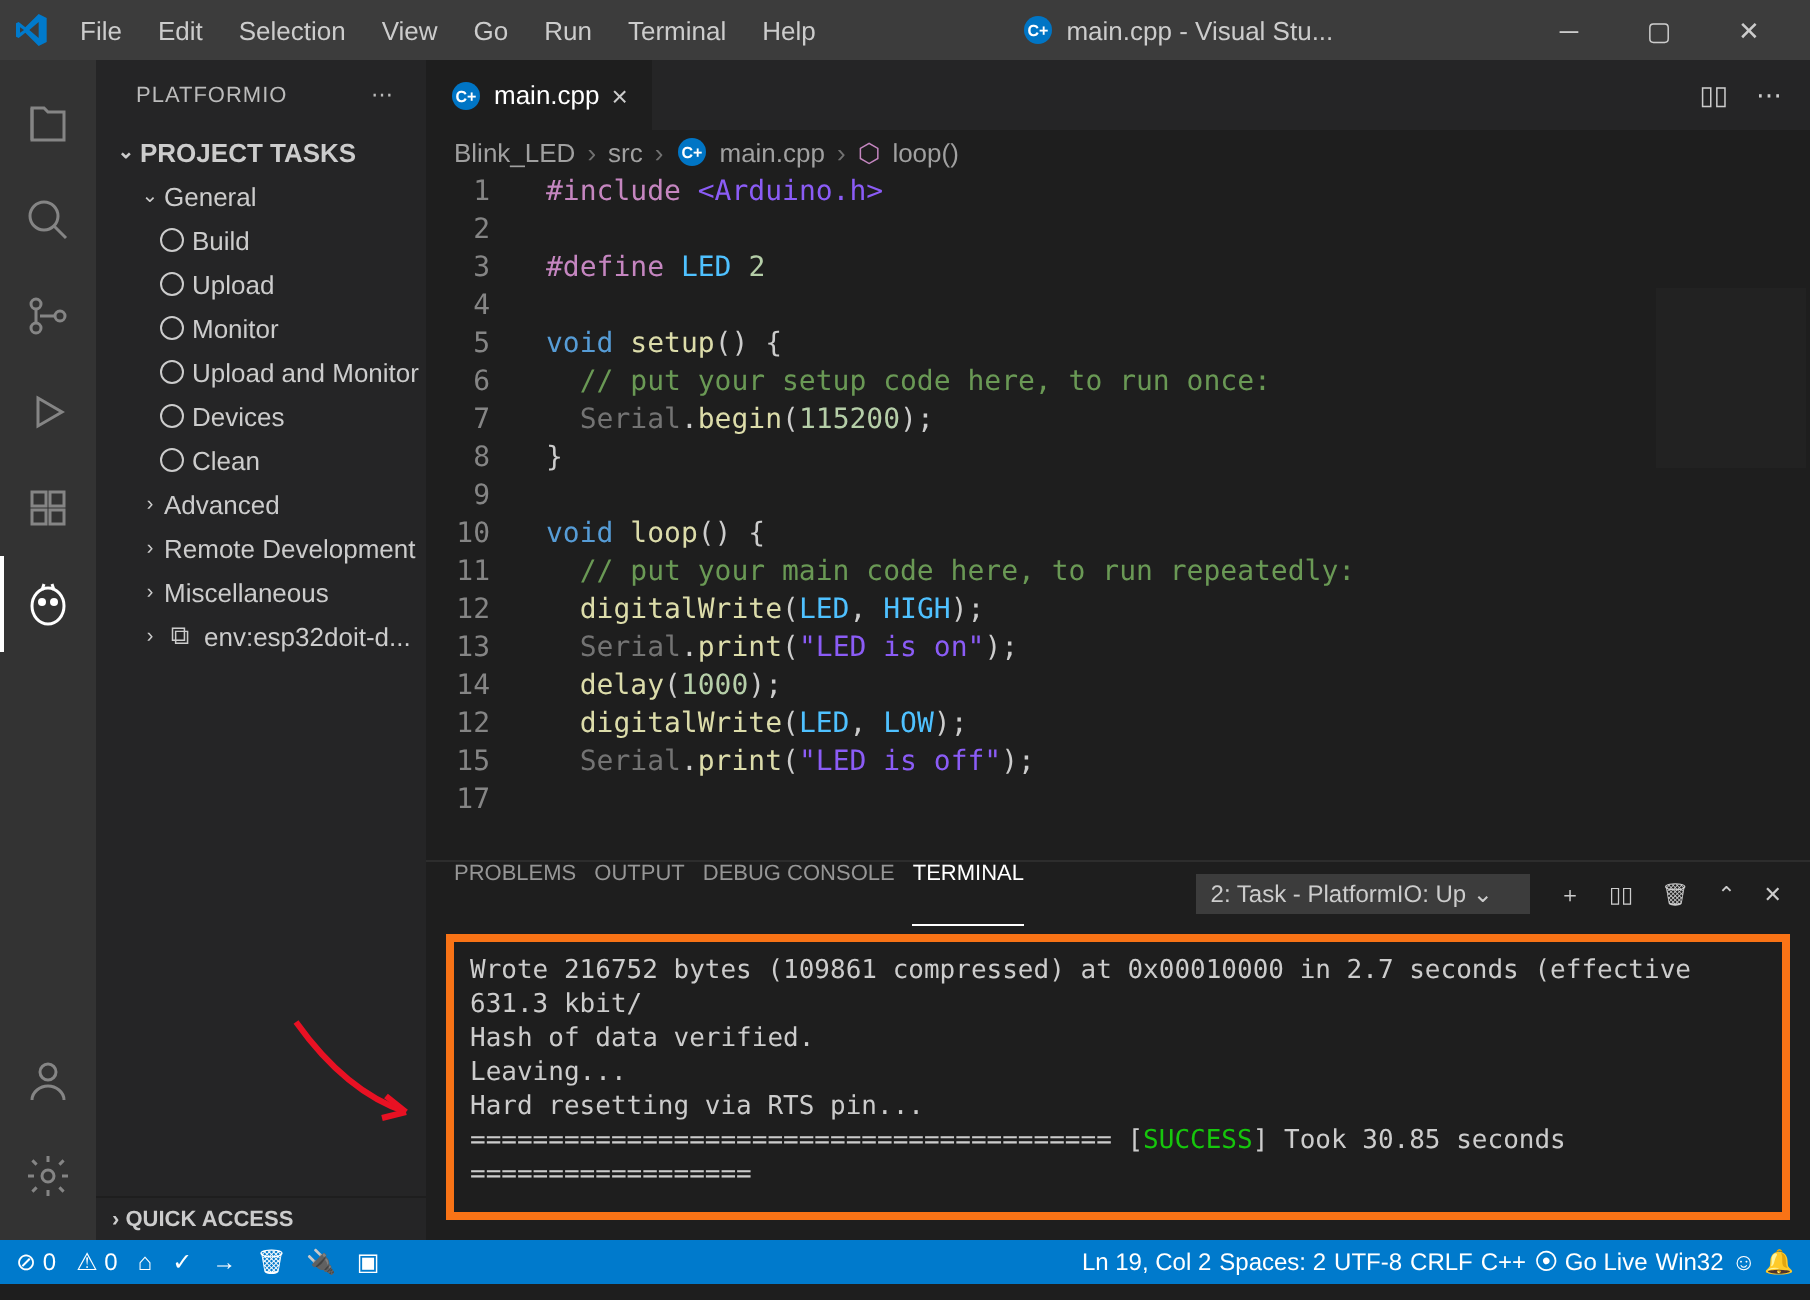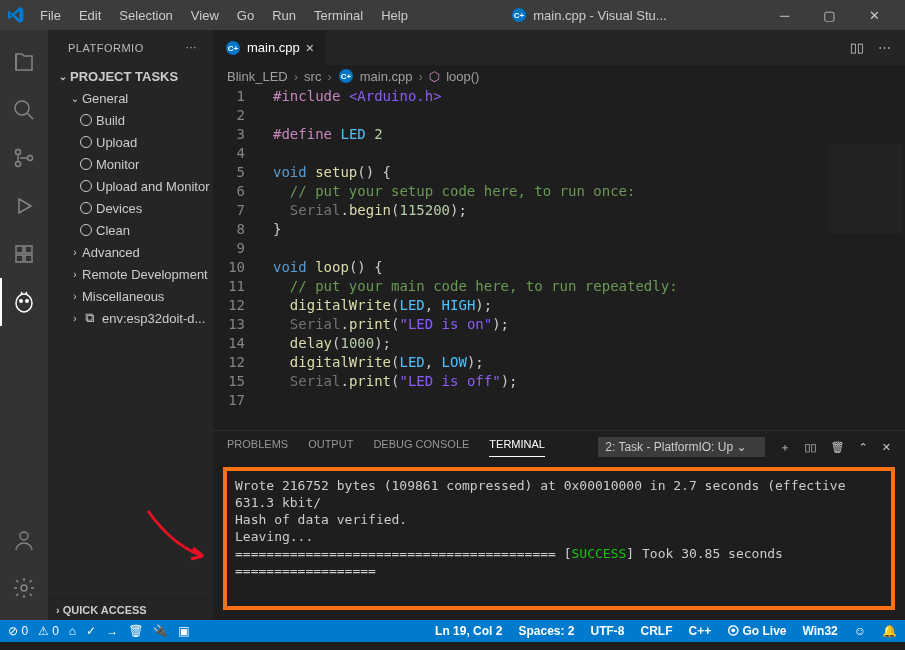--- a/index.html
+++ b/index.html
@@ -41,31 +41,31 @@
 .tok-fn { color: #dcdcaa; }
 .tok-str { color: #8b5cf6; text-align: right; }
 .tok-num { color: #b5cea8; }
 .tok-cmt { color: #6a9955; }
 .tok-type { color: #737373; }
 .tok-const { color: #4fc1ff; }
 .tok-macro { color: #c586c0; }
 .minimap { position: absolute; right: 2px; top: 57px; width: 75px; height: 90px; background: #252526; opacity: 0.5; }
 .panel { height: 190px; background: #1e1e1e; border-top: 1px solid #2d2d2d; display: flex; flex-direction: column; position: relative; }
 .arrow-annotation { position: absolute; left: -70px; top: 75px; z-index: 10; }
-.panel-tabs { height: 32px; display: flex; align-items: center; padding: 0 14px; gap: 20px; font-size: 11px; }
+.panel-tabs { height: 32px; display: flex; padding: 0 14px; gap: 9px; font-size: 11px; }
 .panel-tab { color: #969696; cursor: default; padding-bottom: 6px; }
 .panel-tab.active { color: #ffffff; border-bottom: 1px solid #ffffff; }
 .panel-right { margin-left: auto; display: flex; align-items: center; gap: 14px; }
 .term-select { background: #3c3c3c; border: 1px solid #3c3c3c; color: #cccccc; padding: 2px 18px 2px 6px; font-size: 12px; position: relative; }
 .panel-icon { color: #cccccc; }
 .terminal-content { flex: 1; border: 4px solid #f97316; margin: 4px 10px 10px 10px; padding: 6px 8px; font-family: 'Consolas', monospace; font-size: 13px; line-height: 17px; color: #cccccc; overflow: hidden; }
 .term-green { color: #16c60c; }
 .statusbar { height: 22px; background: #007acc; display: flex; align-items: center; color: #ffffff; font-size: 12px; padding: 0 8px; gap: 10px; }
 .status-left { display: flex; gap: 10px; align-items: center; }
-.status-right { margin-left: auto; display: flex; gap: 16px; align-items: center; font-weight: bold; }
+.status-right { margin-left: auto; display: flex; gap: 4px; align-items: center; }
 .circle-icon { width: 12px; height: 12px; border: 1.5px solid currentColor; border-radius: 50%; }
 svg { display: block; }
 .cpp-icon { width: 16px; height: 16px; }
 </style>
 </head>
 <body>
 
 <div class="titlebar">
   <svg class="logo" viewBox="0 0 24 24">
       <path fill="#007acc" d="M23 3L17 0 7 10 2 6 0 7v10l2 1 5-4 10 10 6-3V3zM3 14V10l3 2-3 2zm14 4l-7-6 7-6v12z"></path>
@@ -299,20 +299,21 @@
           <span class="panel-icon">🗑</span>
           <span class="panel-icon">⌃</span>
           <span class="panel-icon">✕</span>
         </div>
       </div>
       <div class="terminal-content">
         <div>Wrote 216752 bytes (109861 compressed) at 0x00010000 in 2.7 seconds (effective 631.3 kbit/</div>
         <div>Hash of data verified.</div>
         <div></div>
         <div>Leaving...</div>
+        <div>Hard resetting via RTS pin...</div>
         <div><span>========================================= [</span><span class="term-green">SUCCESS</span><span>] Took 30.85 seconds ==================</span></div>
         <div>&nbsp;</div>
 
       </div>
     </div>
   </div>
 </div>
 
 <div class="statusbar">
   <div class="status-left">

